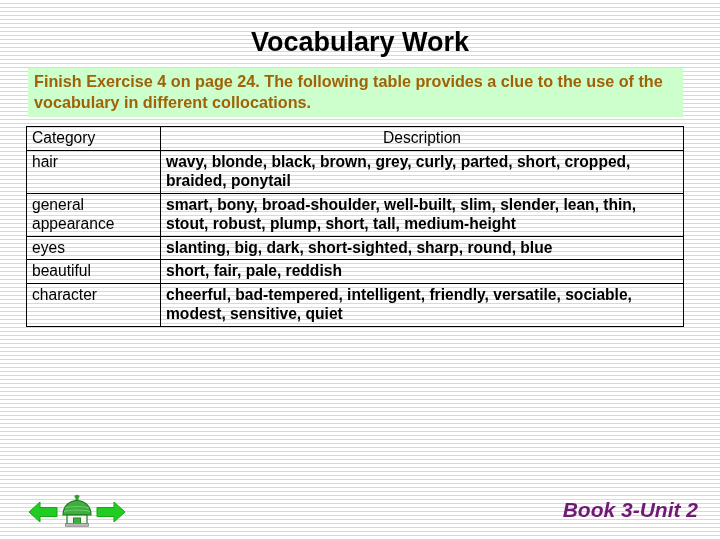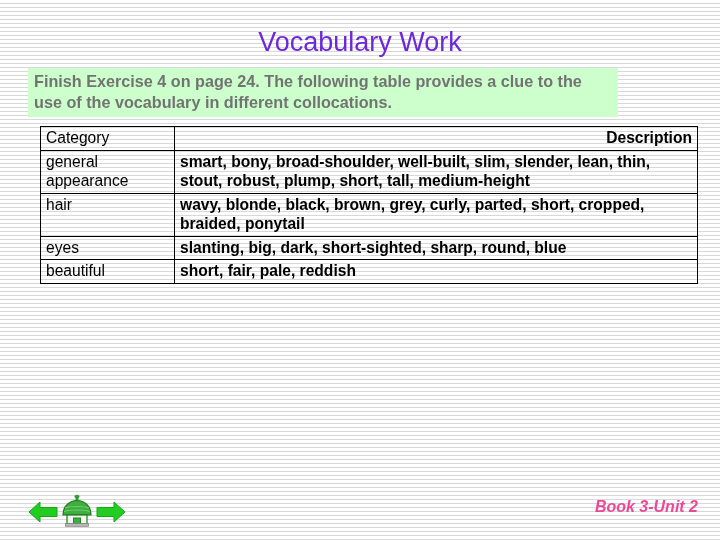--- a/index.html
+++ b/index.html
@@ -23,46 +23,46 @@
   }
 
   
   .slide-title {
     position: absolute;
     left: 0;
     top: 26px;
     width: 720px;
     text-align: center;
     font-size: 27px;
-    font-weight: normal;
-    color: #6d28d9;
+    font-weight: bold;
+    color: #000000;
     letter-spacing: 0px;
     line-height: 32px;
     white-space: nowrap;
   }
 
   
   .intro-box {
     position: absolute;
     left: 28px;
     top: 68px;
-    width: 590px;
+    width: 655px;
     padding: 3px 12px 4px 6px;
     box-sizing: border-box;
     background-color: #ccffcc;
-    color: #737373;
+    color: #a16207;
     font-size: 16.2px;
     font-weight: bold;
     line-height: 21px;
   }
 
   
   .vocab-table {
     position: absolute;
-    left: 40px;
+    left: 26px;
     top: 126px;
     width: 658px;
     border-collapse: collapse;
     table-layout: fixed;
     background: transparent;
   }
   .vocab-table td {
     border: 1.6px solid #000000;
     padding: 1px 5px 2px 5px;
     vertical-align: top;
@@ -73,22 +73,22 @@
   }
   .col-category { width: 134px; }
   .col-description { width: auto; }
 
   .hdr-cat {
     font-size: 16px;
     font-weight: normal;
   }
   .hdr-desc {
     font-size: 16px;
-    font-weight: bold;
-    text-align: right;
+    font-weight: normal;
+    text-align: center;
   }
   .cell-category {
     font-weight: normal;
   }
   .cell-description {
     font-weight: bold;
   }
 
   
   .nav-bar {
@@ -104,24 +104,24 @@
   .nav-icon {
     display: block;
     line-height: 0;
   }
 
   
   .footer-label {
     position: absolute;
     right: 22px;
     top: 498px;
-    font-size: 16px;
+    font-size: 21px;
     font-weight: bold;
     font-style: italic;
-    color: #ec4899;
+    color: #701a75;
     white-space: nowrap;
   }
 </style>
 </head>
 <body>
 
 <div class="slide-title">Vocabulary Work</div>
 
 <div class="intro-box">Finish Exercise 4 on page 24. The following table provides a clue to the use of the vocabulary in different collocations.</div>
 
@@ -129,34 +129,38 @@
   <colgroup>
     <col class="col-category">
     <col class="col-description">
   </colgroup>
   <tbody id="table-body">
     <tr>
       <td class="hdr-cat">Category</td>
       <td class="hdr-desc">Description</td>
     </tr>
   <tr>
+        <td class="cell-category">hair</td>
+        <td class="cell-description">wavy, blonde, black, brown, grey, curly, parted, short, cropped, braided, ponytail</td>
+      </tr>
+      <tr>
         <td class="cell-category">general appearance</td>
         <td class="cell-description">smart, bony, broad-shoulder, well-built, slim, slender, lean, thin, stout, robust, plump, short, tall, medium-height</td>
-      </tr>
-      <tr>
-        <td class="cell-category">hair</td>
-        <td class="cell-description">wavy, blonde, black, brown, grey, curly, parted, short, cropped, braided, ponytail</td>
       </tr>
       <tr>
         <td class="cell-category">eyes</td>
         <td class="cell-description">slanting, big, dark, short-sighted, sharp, round, blue</td>
       </tr>
       <tr>
         <td class="cell-category">beautiful</td>
         <td class="cell-description">short, fair, pale, reddish</td>
+      </tr>
+      <tr>
+        <td class="cell-category">character</td>
+        <td class="cell-description">cheerful, bad-tempered, intelligent, friendly, versatile, sociable, modest, sensitive, quiet</td>
       </tr>
     </tbody>
 </table>
 
 <div class="nav-bar">
 
   <span class="nav-icon">
     <svg width="30" height="26" viewBox="0 0 30 26" aria-hidden="true">
       <polygon points="1,13 12,3 12,8.5 29,8.5 29,17.5 12,17.5 12,23" fill="#22cc22" stroke="#11aa11" stroke-width="1"></polygon>
     </svg>

